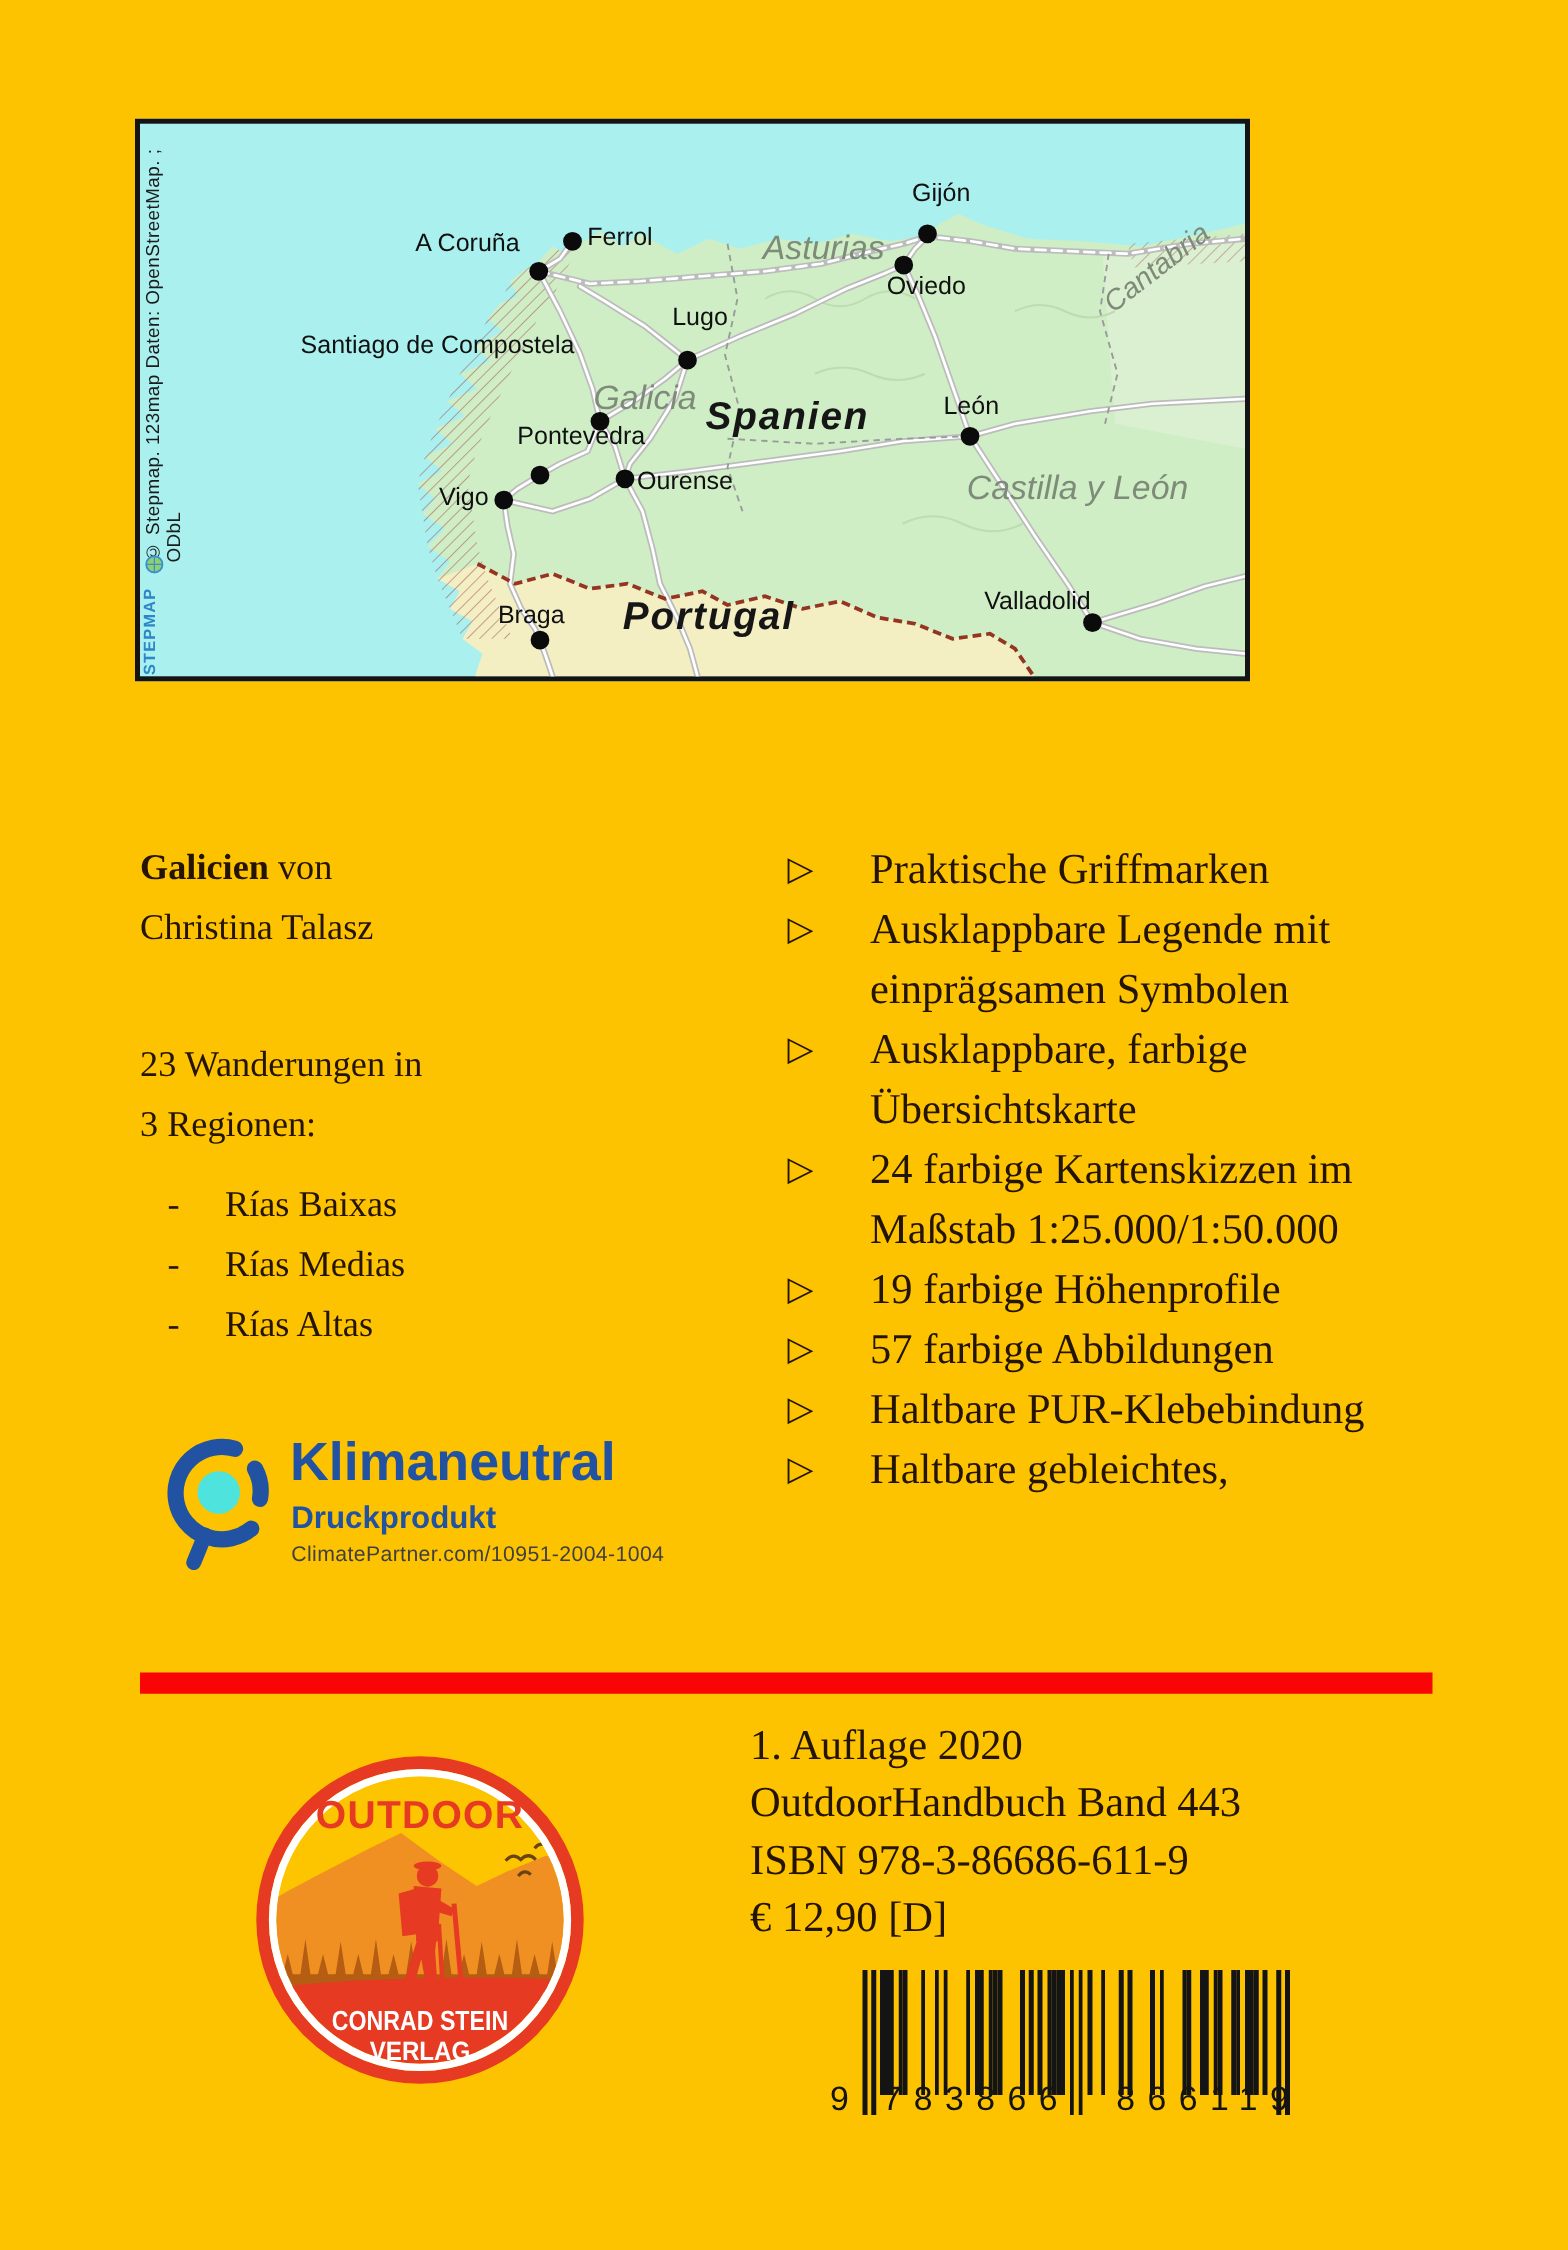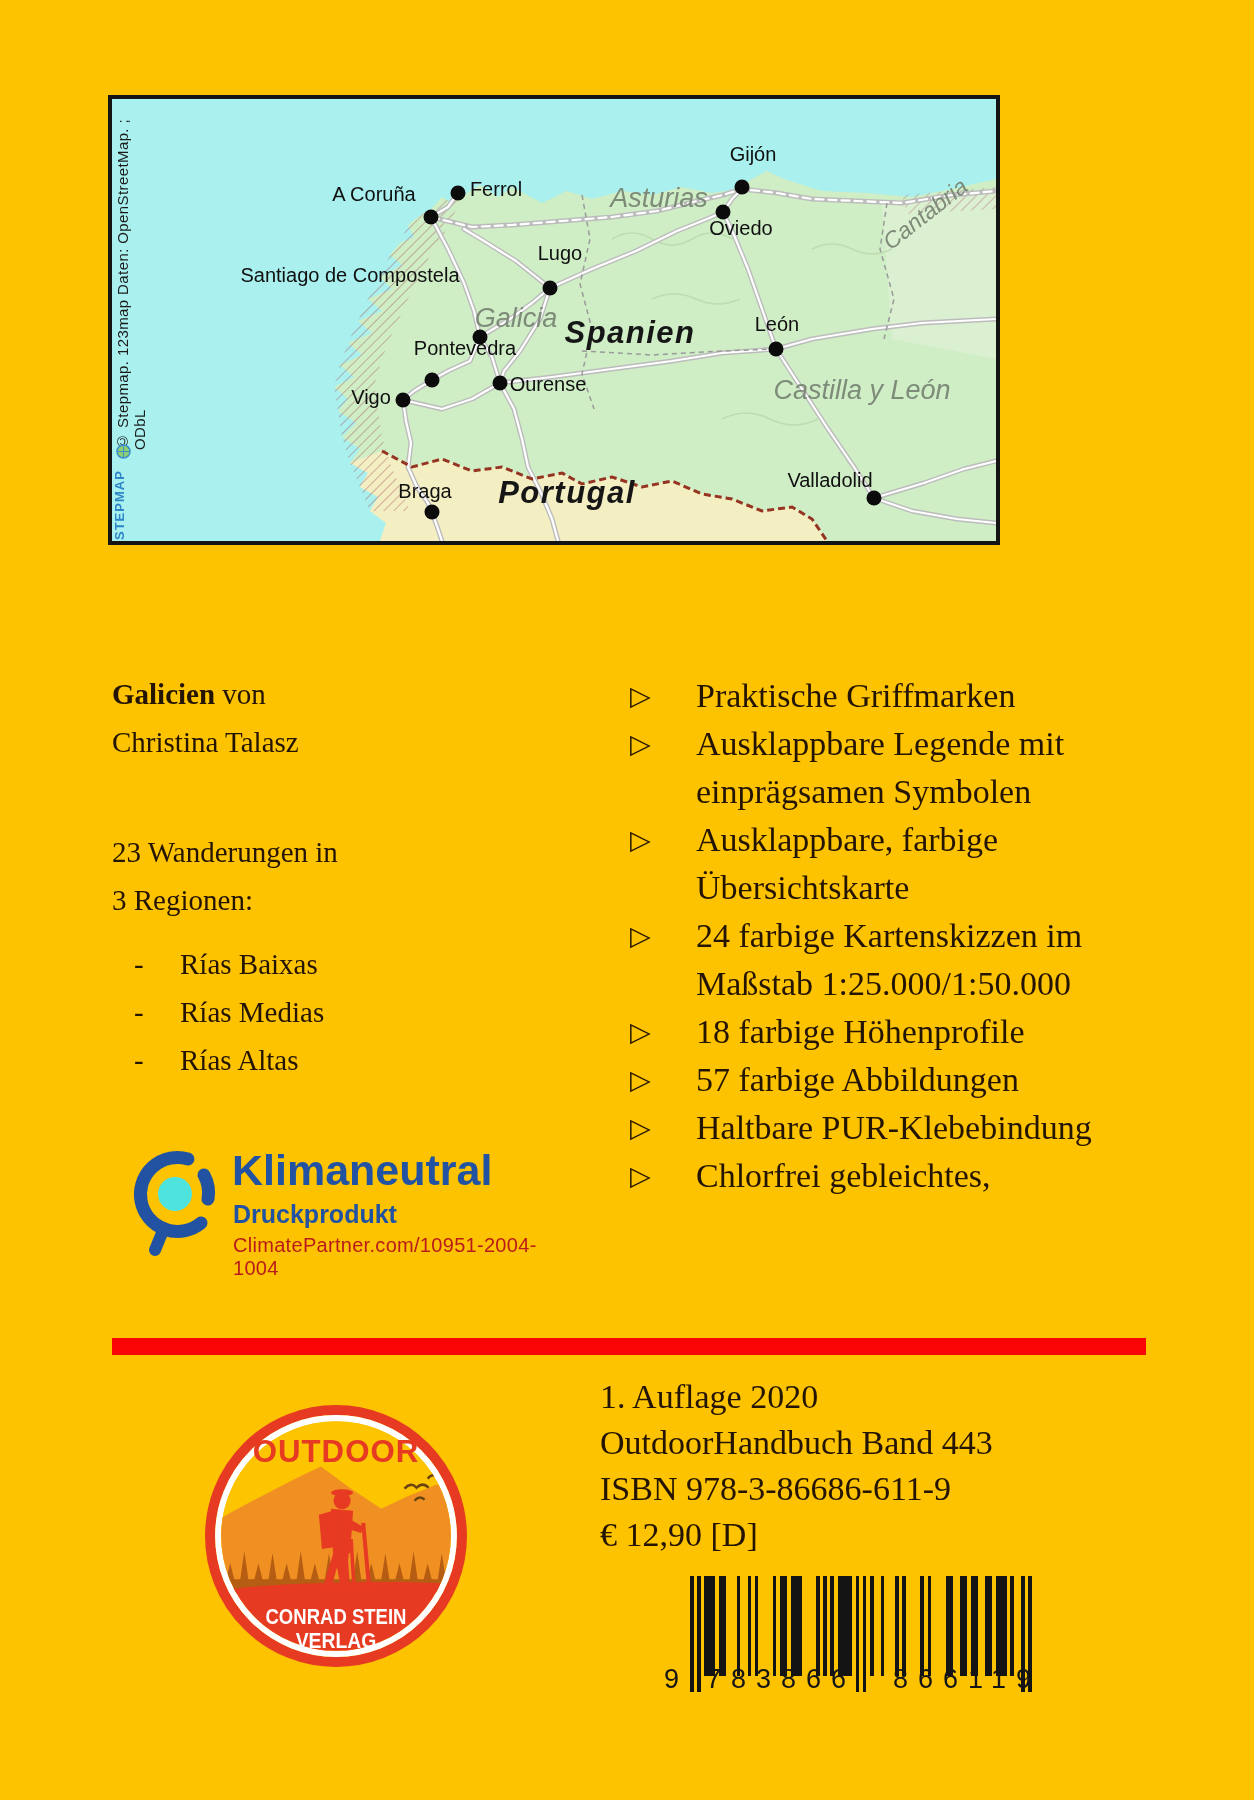--- a/index.html
+++ b/index.html
@@ -29,21 +29,21 @@
   .features{position:absolute;left:630px;top:672px;width:540px;color:#241402;}
   .features ul{list-style:none;margin:0;padding:0;}
   .features li{display:flex;align-items:flex-start;}
   .features .tri{width:66px;font-family:"DejaVu Sans",sans-serif;font-size:27px;line-height:48px;color:#241402;}
   .features p{margin:0;font-size:34px;line-height:48px;height:48px;}
   
   .kn{position:absolute;left:112px;top:1138px;width:460px;height:130px;}
   .kn-logo{position:absolute;left:16px;top:4px;}
   .kn-title{position:absolute;left:120px;top:8px;font-family:"Liberation Sans","DejaVu Sans",sans-serif;font-weight:bold;font-size:43px;color:#2153a2;}
   .kn-sub{position:absolute;left:121px;top:62px;font-family:"Liberation Sans","DejaVu Sans",sans-serif;font-weight:bold;font-size:25px;color:#2153a2;}
-  .kn-url{position:absolute;left:121px;top:96px;font-family:"Liberation Sans","DejaVu Sans",sans-serif;font-size:20px;color:#b91c1c;letter-spacing:.3px;}
+  .kn-url{position:absolute;left:121px;top:96px;font-family:"Liberation Sans","DejaVu Sans",sans-serif;font-size:17px;color:#404040;letter-spacing:.3px;}
   
   .divider{position:absolute;left:112px;top:1338px;width:1034px;height:17px;background:#fa0505;}
   
   .badge{position:absolute;left:200px;top:1400px;}
   .badge-title{font-family:"Liberation Sans","DejaVu Sans",sans-serif;font-weight:bold;font-size:31px;fill:#e73a22;letter-spacing:1px;text-anchor:middle;}
   .badge-pub{font-family:"Liberation Sans","DejaVu Sans",sans-serif;font-weight:bold;fill:#ffffff;text-anchor:middle;}
   
   .edition{position:absolute;left:600px;top:1374px;color:#241402;font-size:34px;}
   .edition p{margin:0;height:46px;line-height:46px;}
   
@@ -213,39 +213,39 @@
         <li>
           <span class="tri">▷</span>
           <div class="flines">
             <p>24 farbige Kartenskizzen im</p>
             <p>Maßstab 1:25.000/1:50.000</p>
           </div>
         </li>
         <li>
           <span class="tri">▷</span>
           <div class="flines">
-            <p>18 farbige Höhenprofile</p>
+            <p>19 farbige Höhenprofile</p>
           </div>
         </li>
         <li>
           <span class="tri">▷</span>
           <div class="flines">
             <p>57 farbige Abbildungen</p>
           </div>
         </li>
         <li>
           <span class="tri">▷</span>
           <div class="flines">
             <p>Haltbare PUR-Klebebindung</p>
           </div>
         </li>
         <li>
           <span class="tri">▷</span>
           <div class="flines">
-            <p>Chlorfrei gebleichtes,</p>
+            <p>Haltbare gebleichtes,</p>
           </div>
         </li>
       </ul>
   </div>
 
   <div class="kn">
     <svg class="kn-logo" width="100" height="116" viewBox="0 0 100 116">
       <path d="M60,17 A37,37 0 1 0 73,81" fill="none" stroke="#2153a2" stroke-width="13" stroke-linecap="round"></path>
       <path d="M76,33 A37,37 0 0 1 80,57" fill="none" stroke="#2153a2" stroke-width="13" stroke-linecap="round"></path>
       <path d="M36,86 L27,108" stroke="#2153a2" stroke-width="12" stroke-linecap="round"></path>

